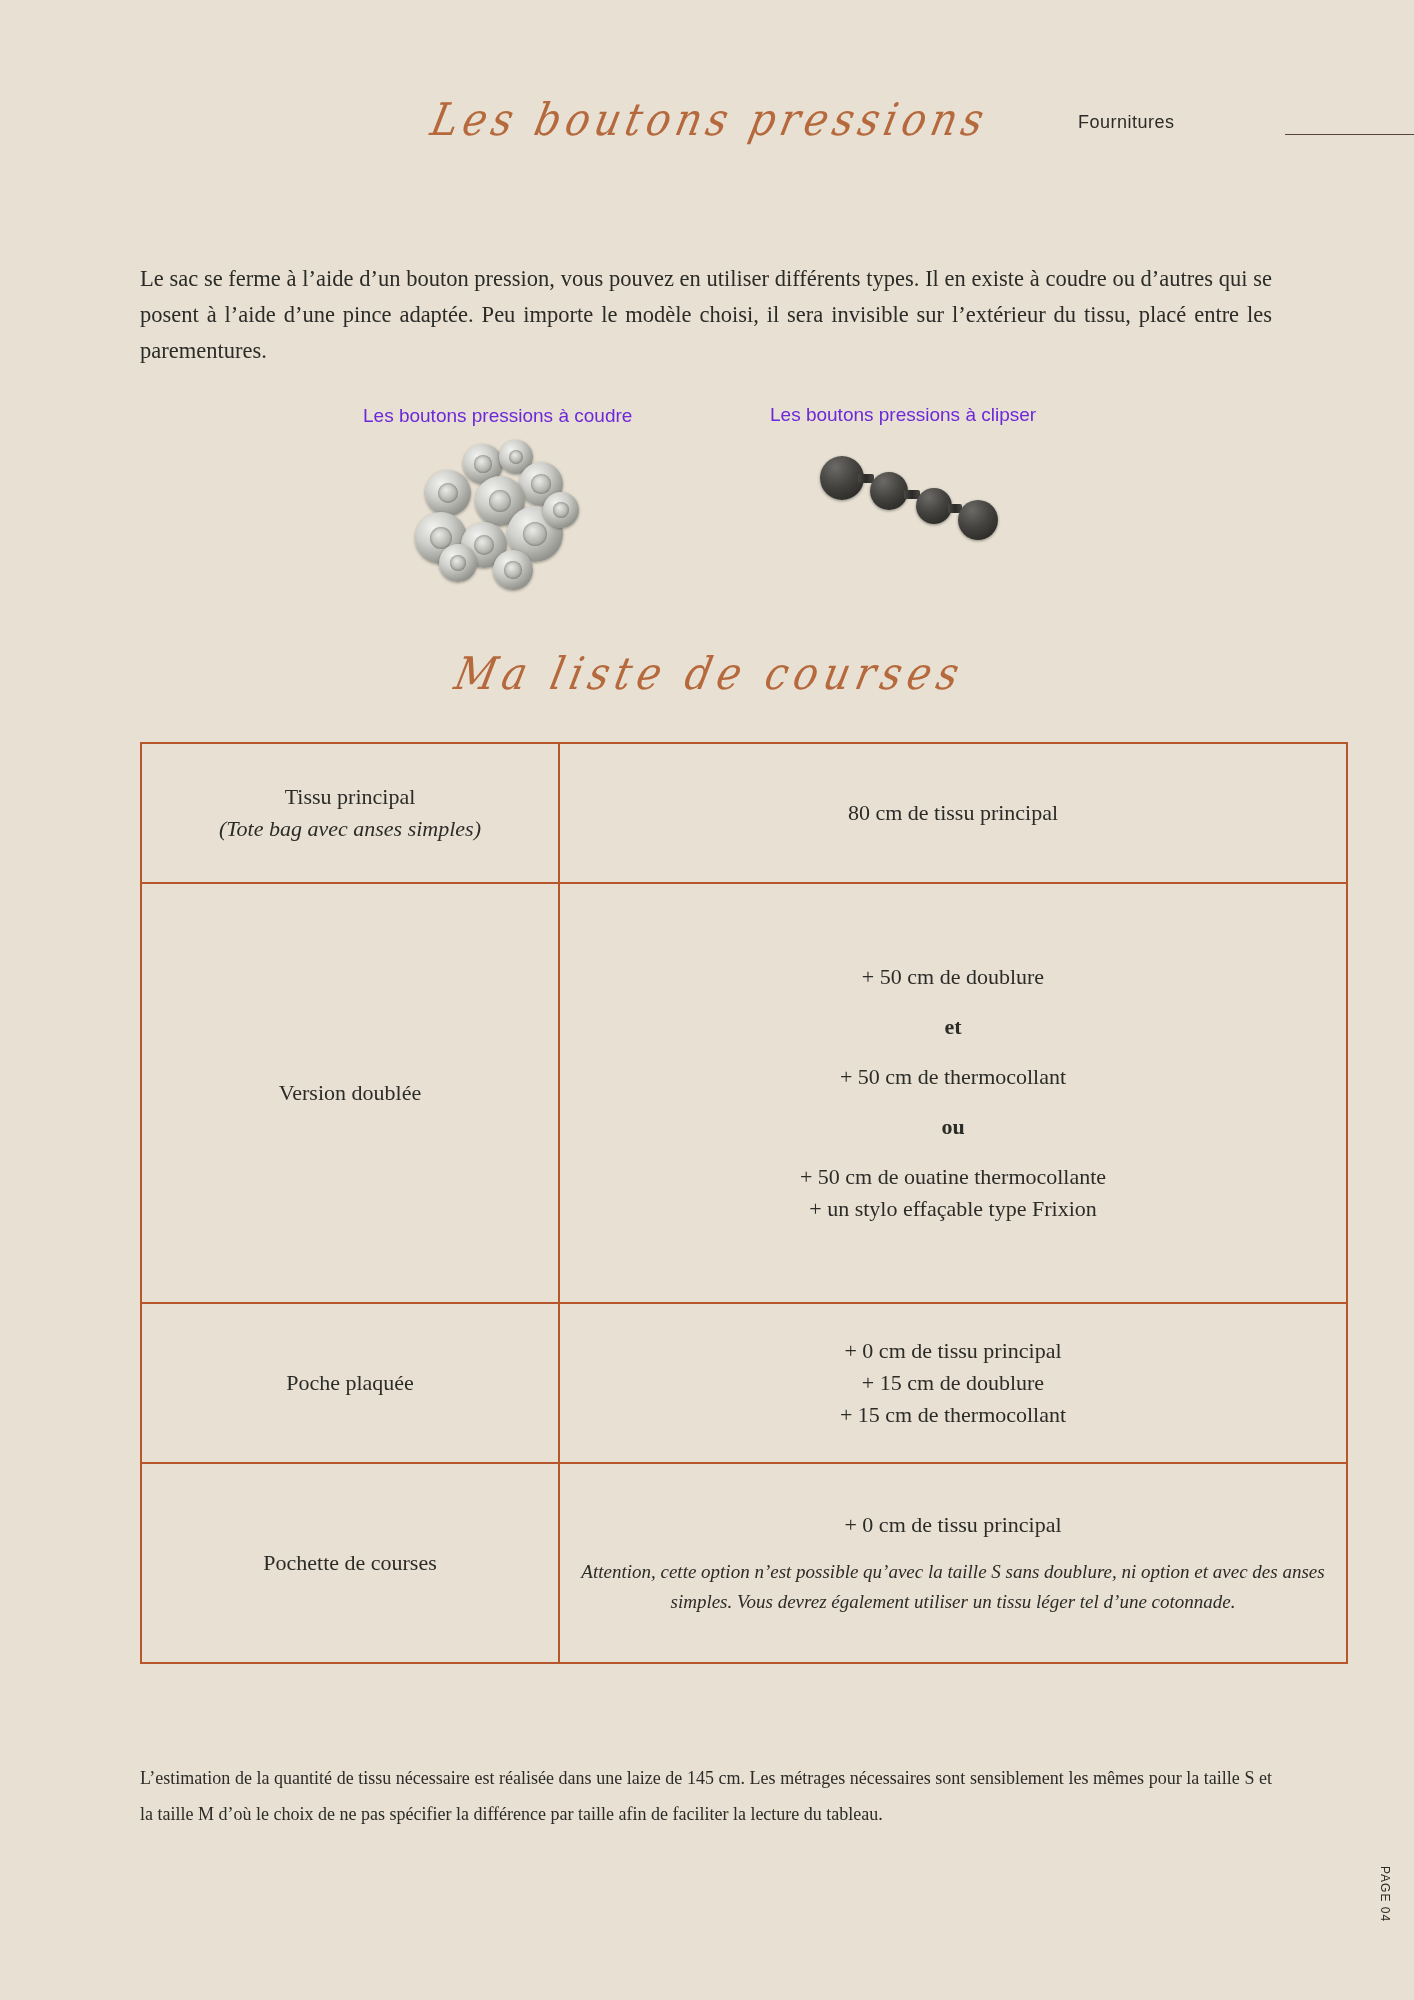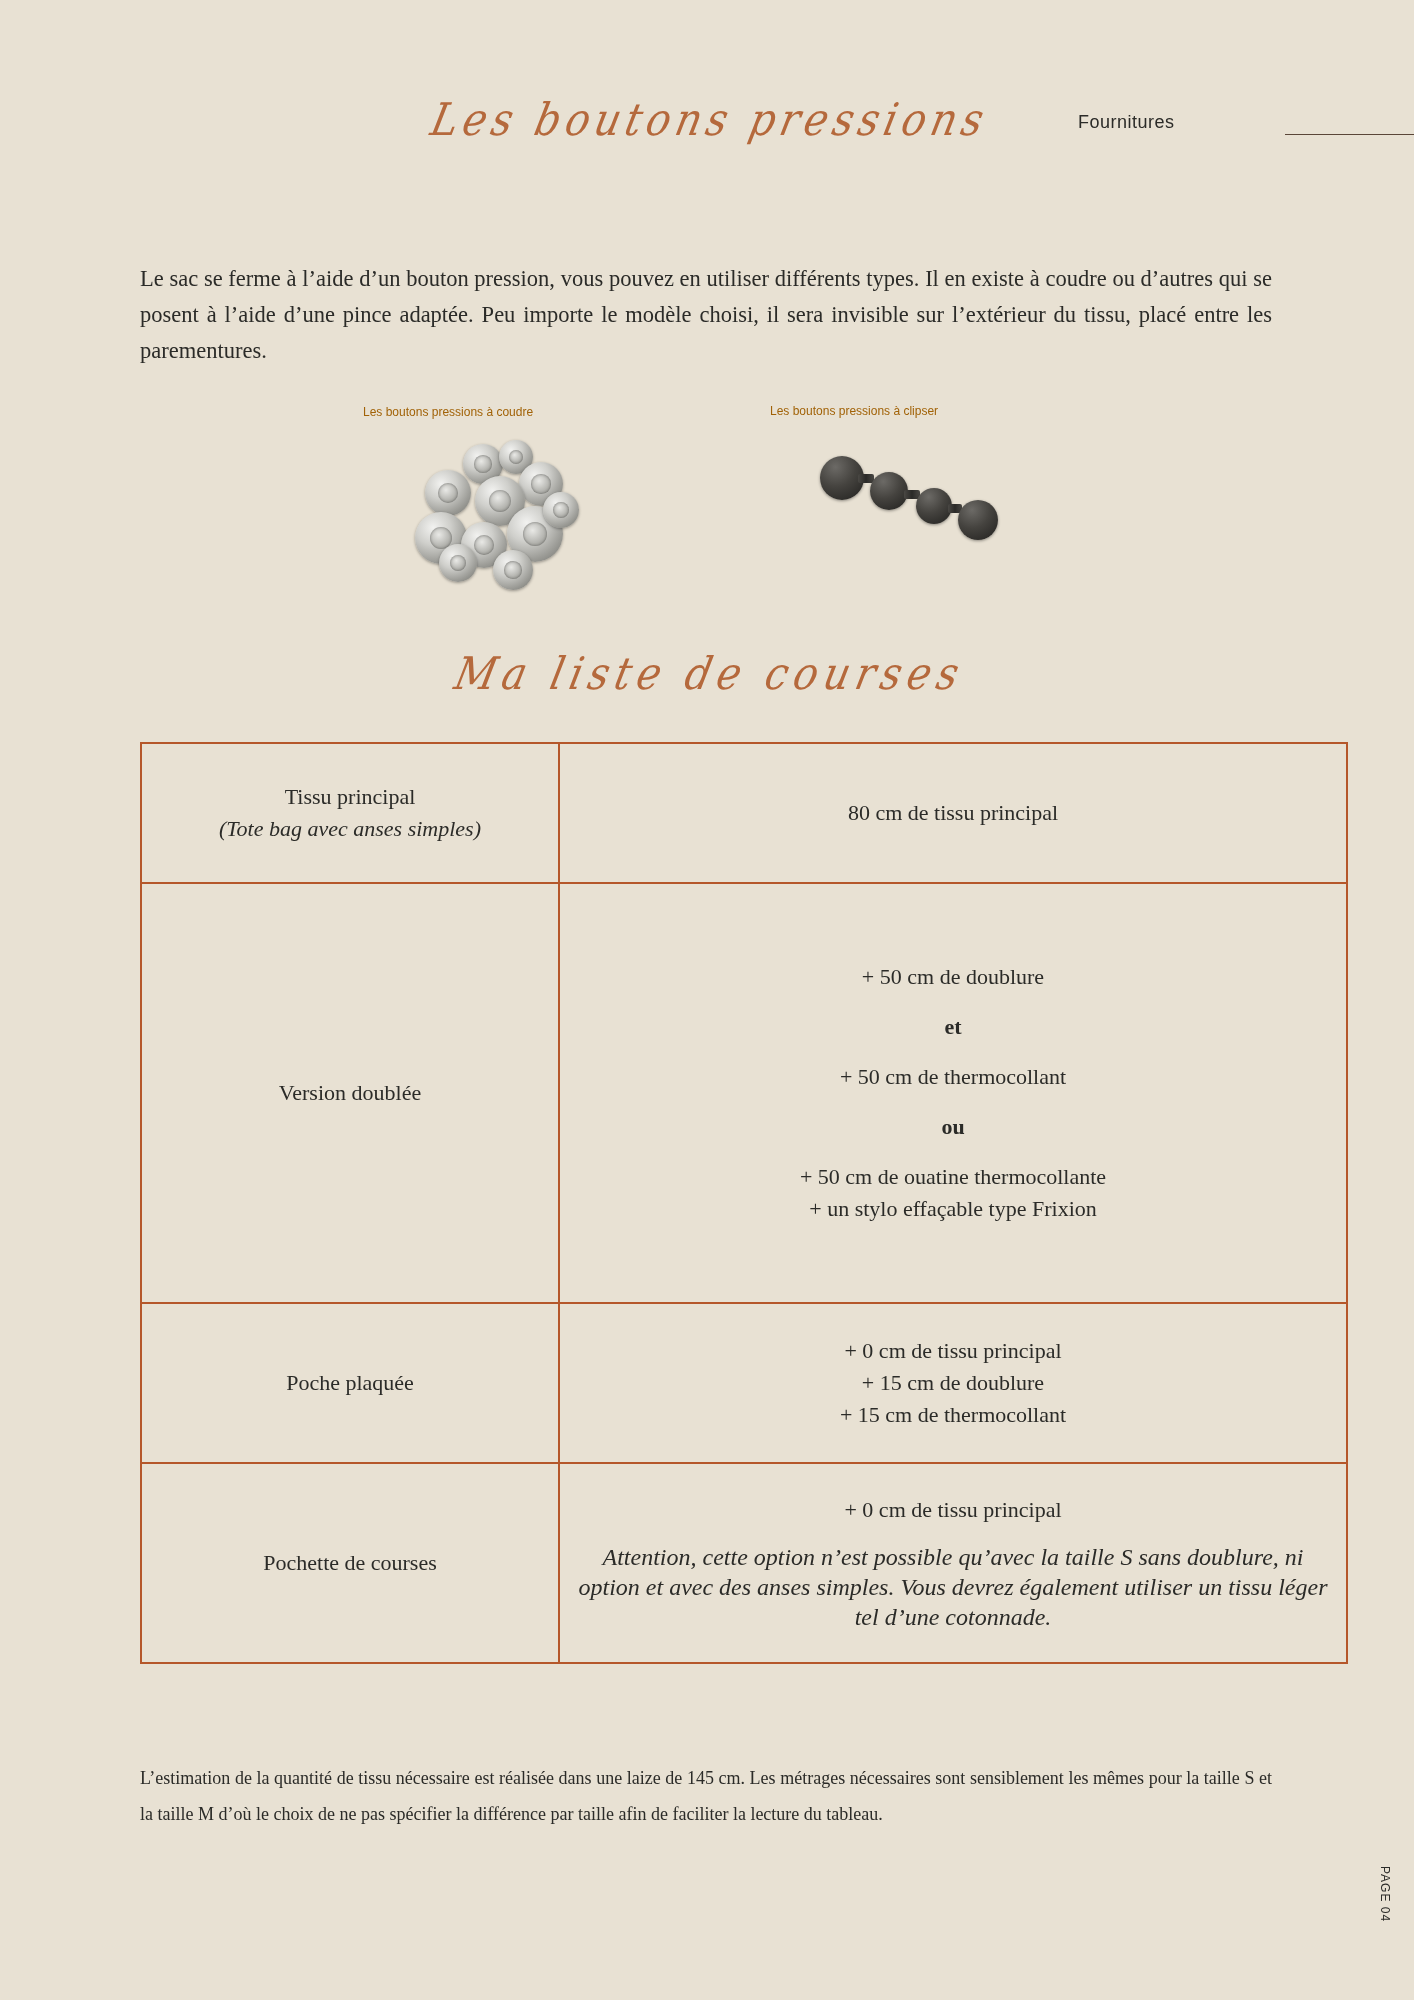--- a/index.html
+++ b/index.html
@@ -64,22 +64,22 @@
     width: 1132px;
     font-size: 22.5px;
     line-height: 36px;
     text-align: justify;
   }
 
   
   .caption {
     position: absolute;
     font-family: "Liberation Sans", sans-serif;
-    font-size: 12px;
-    color: #a16207;
+    font-size: 19px;
+    color: #6d28d9;
     white-space: nowrap;
   }
   .cap-1 { left: 363px; top: 405px; }
   .cap-2 { left: 770px; top: 404px; }
 
   .photo {
     position: absolute;
   }
   
   .snap-sew { left: 415px; top: 440px; width: 190px; height: 150px; }
@@ -148,21 +148,21 @@
     line-height: 32px;
     padding: 14px 18px;
   }
   td.label { width: 380px; }
   td.value { width: 750px; }
   .italic { font-style: italic; }
   .bold { font-weight: bold; }
   .sp { display: block; height: 18px; }
   .note {
     font-style: italic;
-    font-size: 24px;
+    font-size: 19px;
     line-height: 30px;
     display: block;
     margin-top: 16px;
   }
 
   
   .footer-text {
     position: absolute;
     left: 140px;
     top: 1742px;

